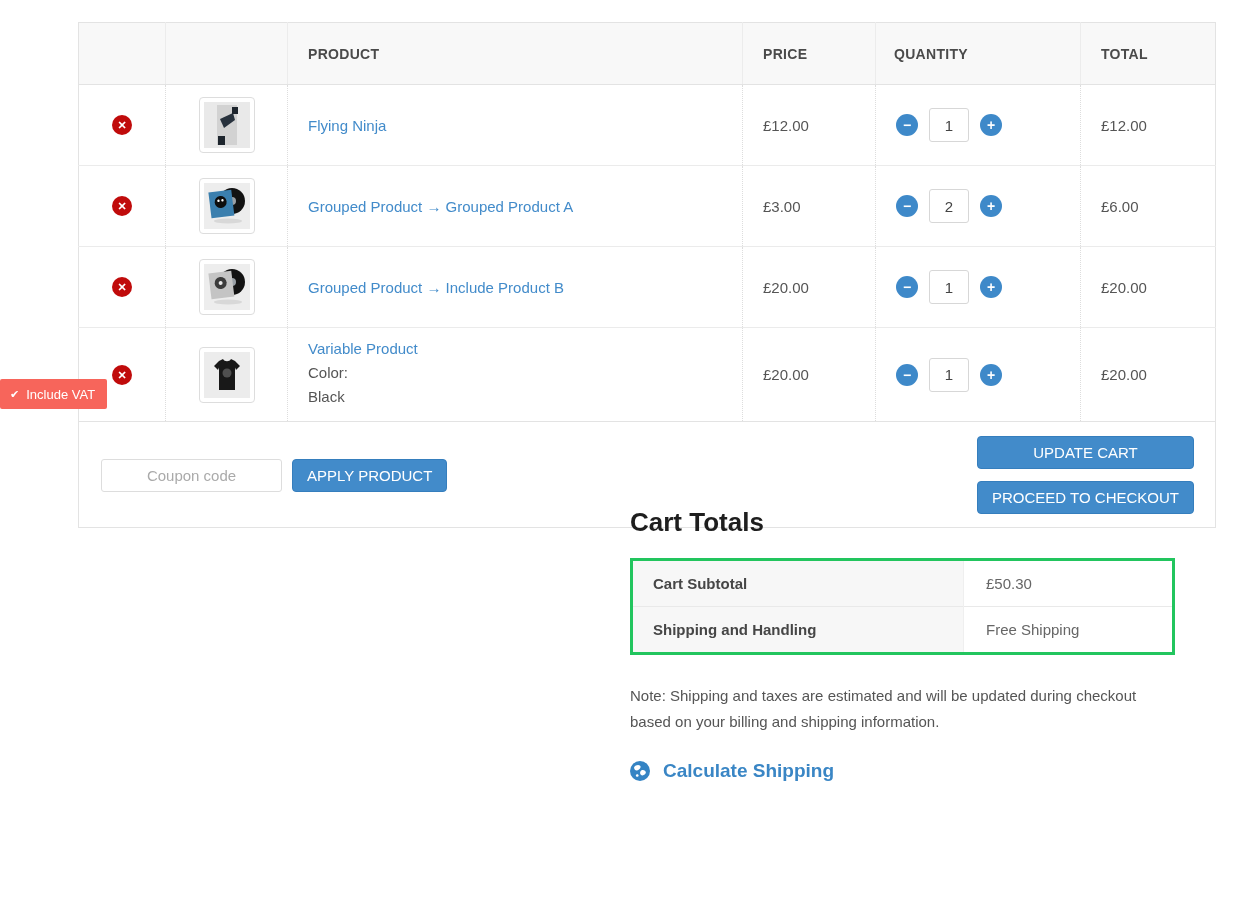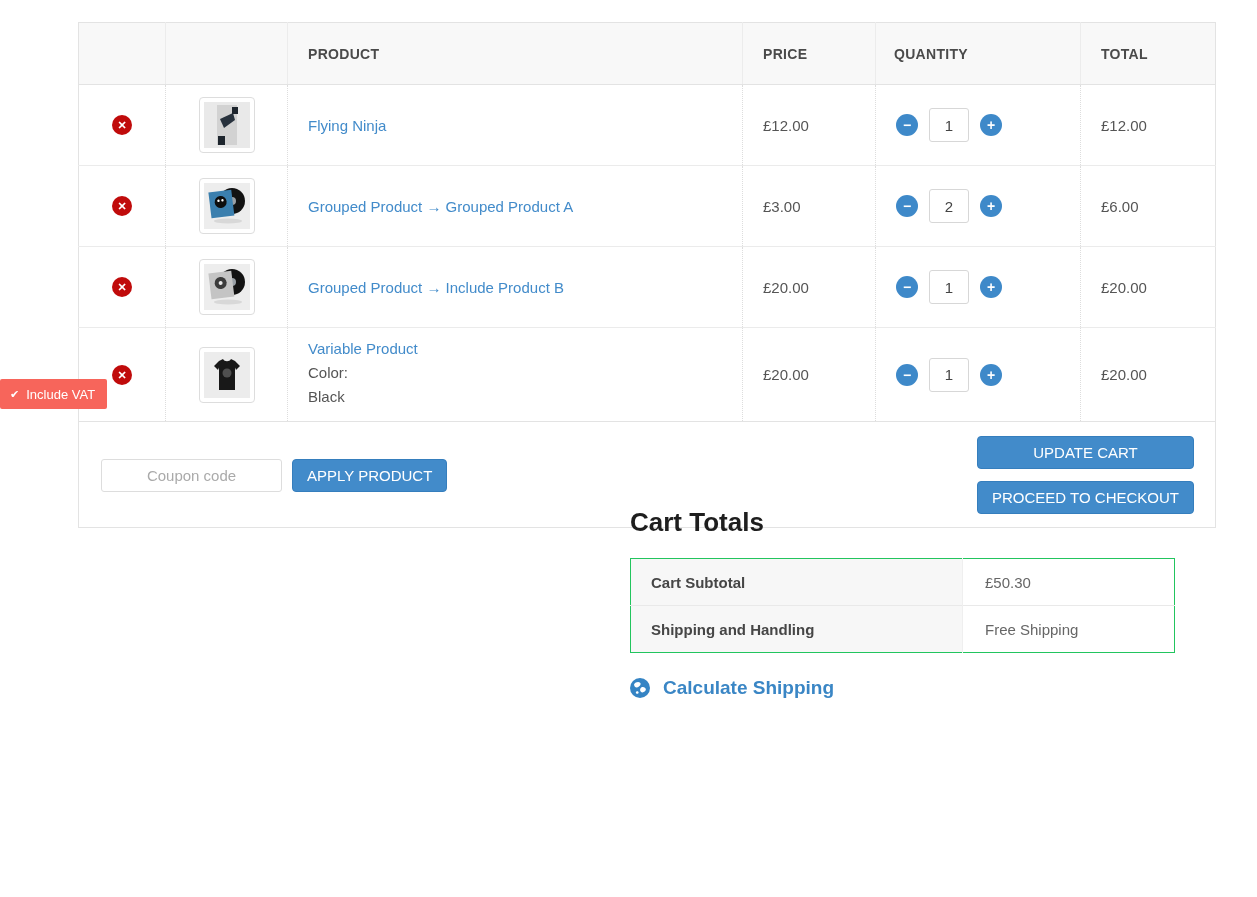--- a/index.html
+++ b/index.html
@@ -67,21 +67,21 @@
   }
   .right-actions { margin-left:auto; display:flex; gap:12px;flex-direction:column; }
   .vat-badge {
     position:absolute; left:0; top:379px; height:30px; background:#f7655b; color:#fff;
     display:flex; align-items:center; gap:7px; padding:0 12px 0 10px; font-size:13px;
     border-radius:2px; z-index:1; cursor:pointer;
   }
   .vat-badge .check { font-size:11px; }
   .totals { position:absolute; left:630px; top:506px; width:545px; }
   h2.totals-title { font-size:26px; font-weight:bold; color:#1e1e1e; line-height:32px; margin-bottom:20px; }
-  table.totals-table { width:545px; border-collapse:collapse; border:1px solid #22c55e; table-layout:fixed; }
+  table.totals-table { width:545px; border-collapse:collapse; border:3px solid #22c55e; table-layout:fixed; }
   table.totals-table td { height:47px; vertical-align:middle; font-size:15px; border-top:1px solid #e9e9e9; }
   table.totals-table tr:first-child td { border-top:none; }
   td.t-label {
     width:332px; background:#f7f7f7; font-weight:bold; color:#464646; padding-left:20px;
     border-right:1px solid #efefef;
   }
   td.t-value { padding-left:22px; color:#666; background:#fff; }
   tr.order-total td.t-value { font-weight:bold; color:#444; }
   .note { margin-top:28px; font-size:15px; color:#555; line-height:1.75; }
   .calc-ship { margin-top:24px; display:flex; align-items:center; gap:13px; cursor:pointer; }
@@ -259,20 +259,21 @@
       <td class="t-label">Cart Subtotal</td>
       <td class="t-value">£50.30</td>
     </tr>
     <tr>
       <td class="t-label">Shipping and Handling</td>
       <td class="t-value">Free Shipping</td>
     </tr>
   </tbody>
     </table>
 
+  <p class="note">Note: Shipping and taxes are estimated and will be updated during checkout based on your billing and shipping information.</p>
 
   <div class="calc-ship">
     <svg class="globe" viewBox="0 0 20 20">
       <circle cx="10" cy="10" r="10" fill="#3584c4"></circle>
       <path d="M4 6.5 C5.5 3.8 9 3.5 10.3 5 C11.3 6.6 9.4 8.4 7.6 9.3 C5.8 10.2 4.3 8.6 4 6.5 Z" fill="#ffffff"></path>
       <path d="M11.2 9.4 C13.3 8.2 15.6 9.4 15.9 11.6 C15.3 14.3 12.1 15.3 10.6 13.5 C9.6 12.2 10.2 10.1 11.2 9.4 Z" fill="#ffffff"></path>
       <path d="M6.5 13.4 C7.6 12.8 8.8 13.5 8.6 14.7 C8.4 15.8 6.8 16.1 6.1 15.2 C5.6 14.5 5.9 13.7 6.5 13.4 Z" fill="#ffffff"></path>
     </svg>
     <span class="label">Calculate Shipping</span>
   </div>

